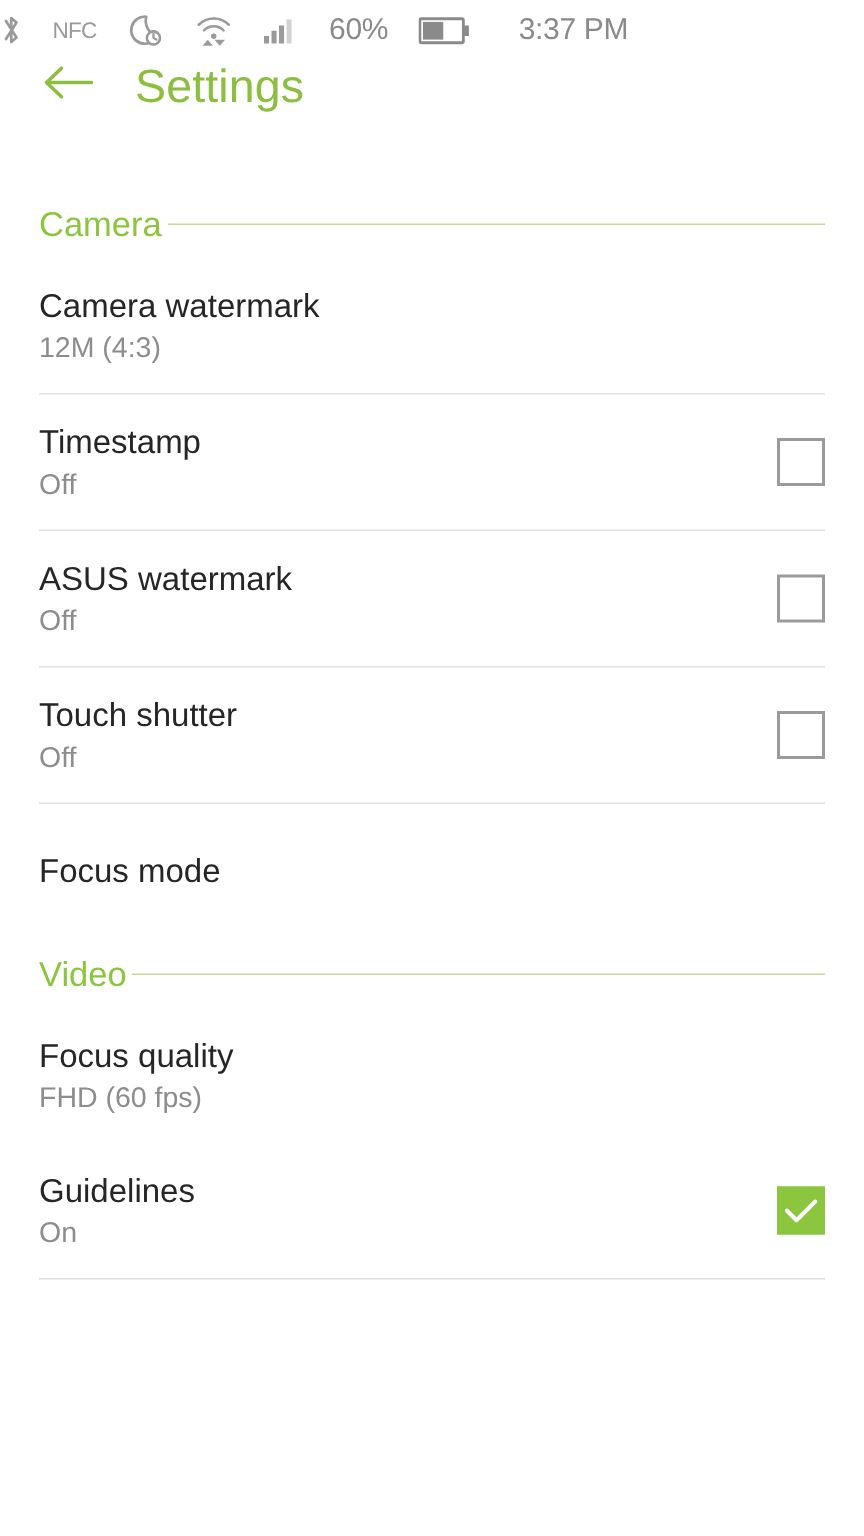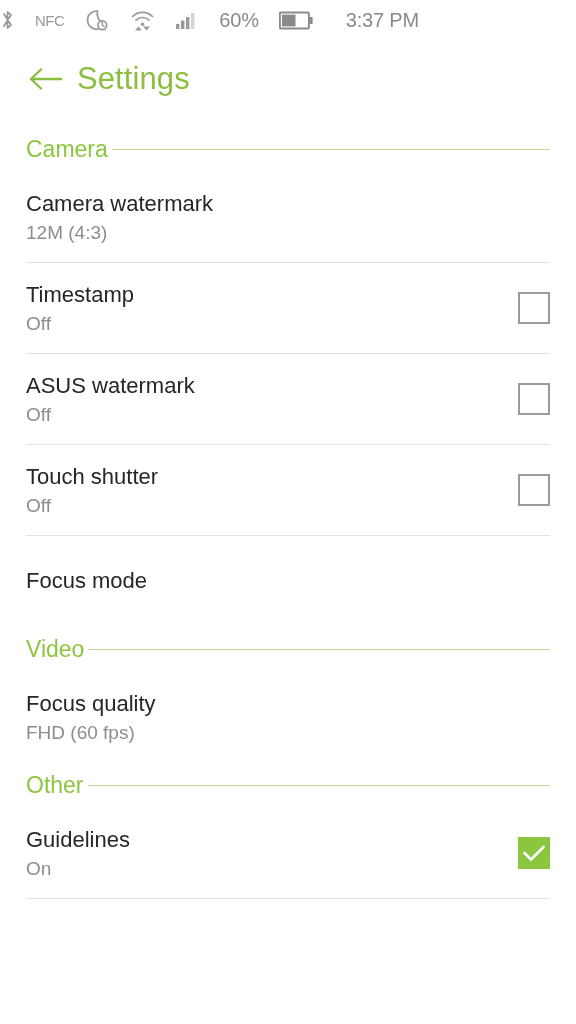--- a/index.html
+++ b/index.html
@@ -51,23 +51,23 @@
     font-size: 20px;
     color: #8a8a8a;
     letter-spacing: -0.2px;
     margin-left: 13px;
   }
 
   
   .app-bar {
     height: 78px;
     display: flex;
-    align-items: center;
+    align-items: flex-start;
     padding-left: 28px;
-    gap: 13px;
+    gap: 26px;
   }
   .back-arrow {
     width: 36px;
     height: 30px;
     display: flex;
     align-items: center;
     cursor: pointer;
   }
   .app-title {
     font-size: 31px;
@@ -269,24 +269,20 @@
       <span class="sec-rule"></span>
     </div>
 
     <div class="row">
       <div class="row-texts">
         <span class="row-title">Focus quality</span>
         <span class="row-sub">FHD (60 fps)</span>
       </div>
     </div>
 
-    <div class="section-header">
-      <span class="sec-label">Other</span>
-      <span class="sec-rule"></span>
-    </div>
 
     <div class="row">
       <div class="row-texts">
         <span class="row-title">Guidelines</span>
         <span class="row-sub">On</span>
       </div>
       <span class="checkbox checked">
         <svg class="tick" width="22" height="17" viewBox="0 0 22 17">
           <path d="M1.5 8 L8 14.5 L20.5 2" fill="none" stroke="#ffffff" stroke-width="2.6" stroke-linecap="round" stroke-linejoin="round"></path>
         </svg>

